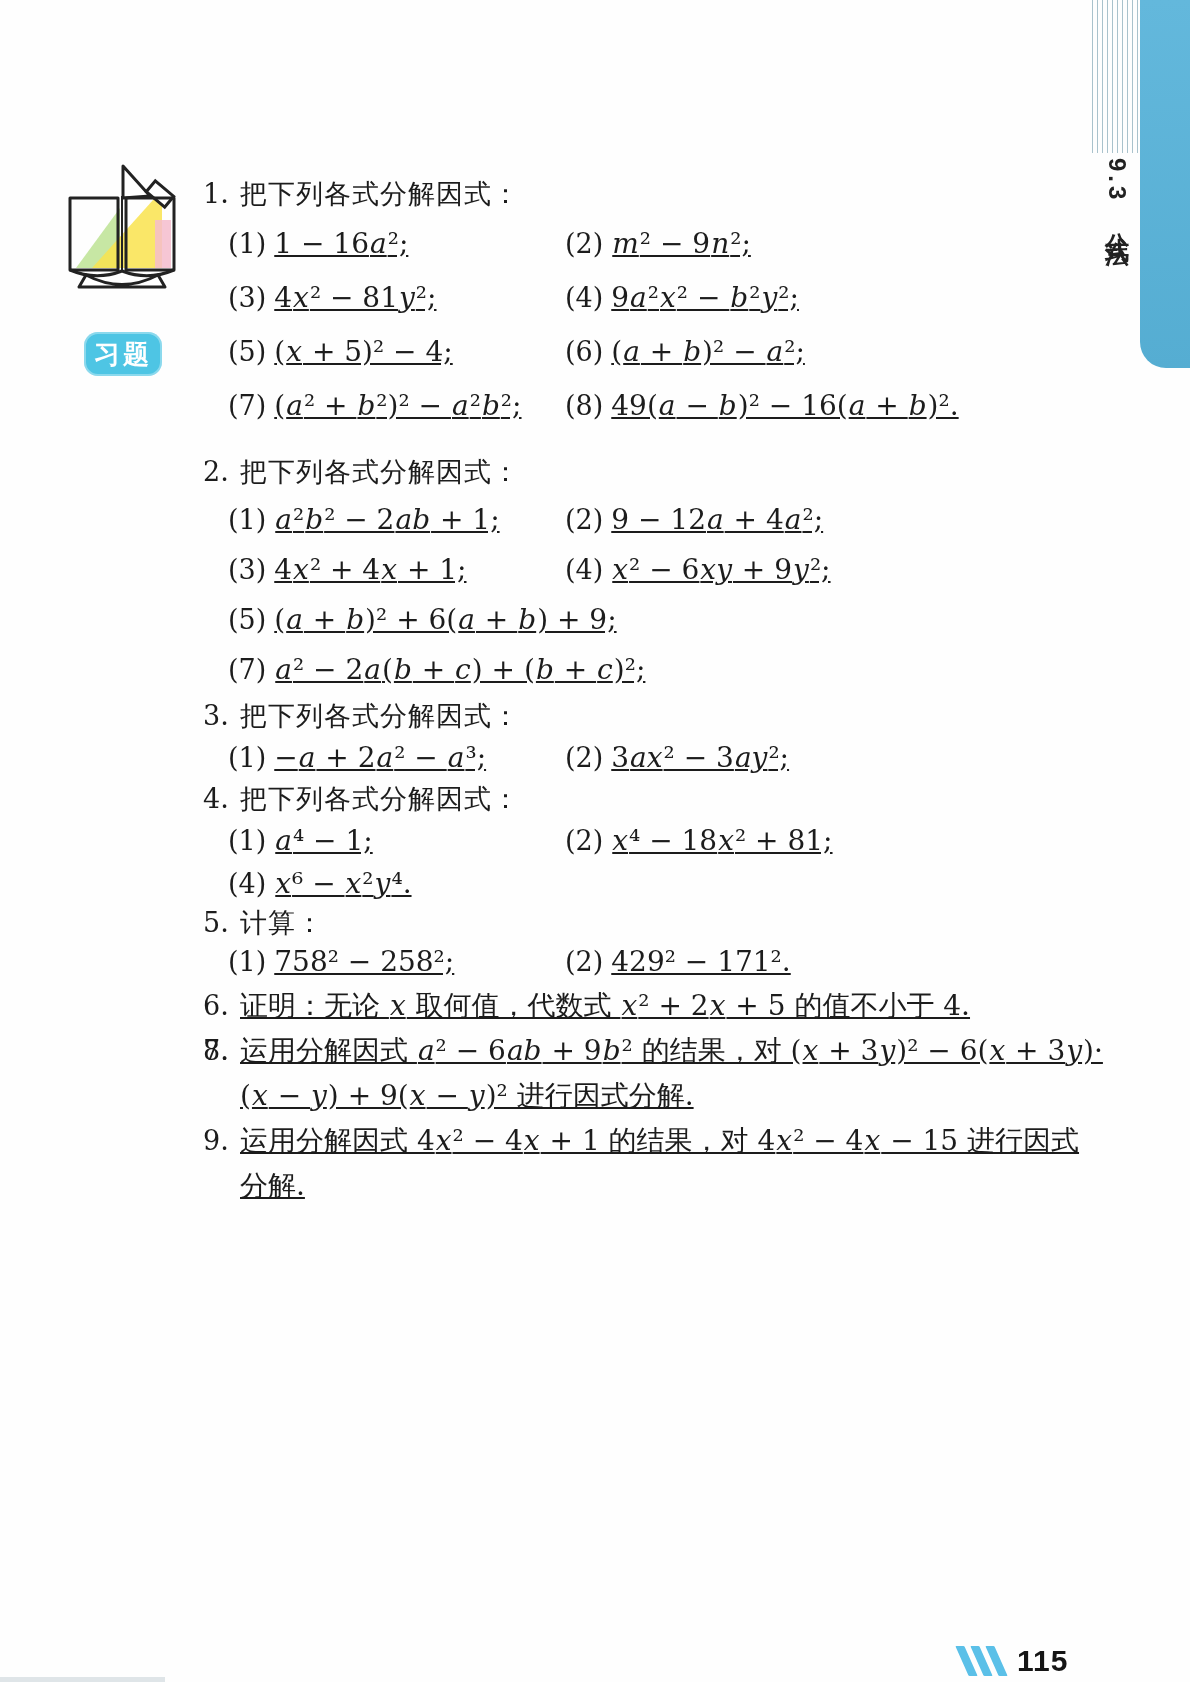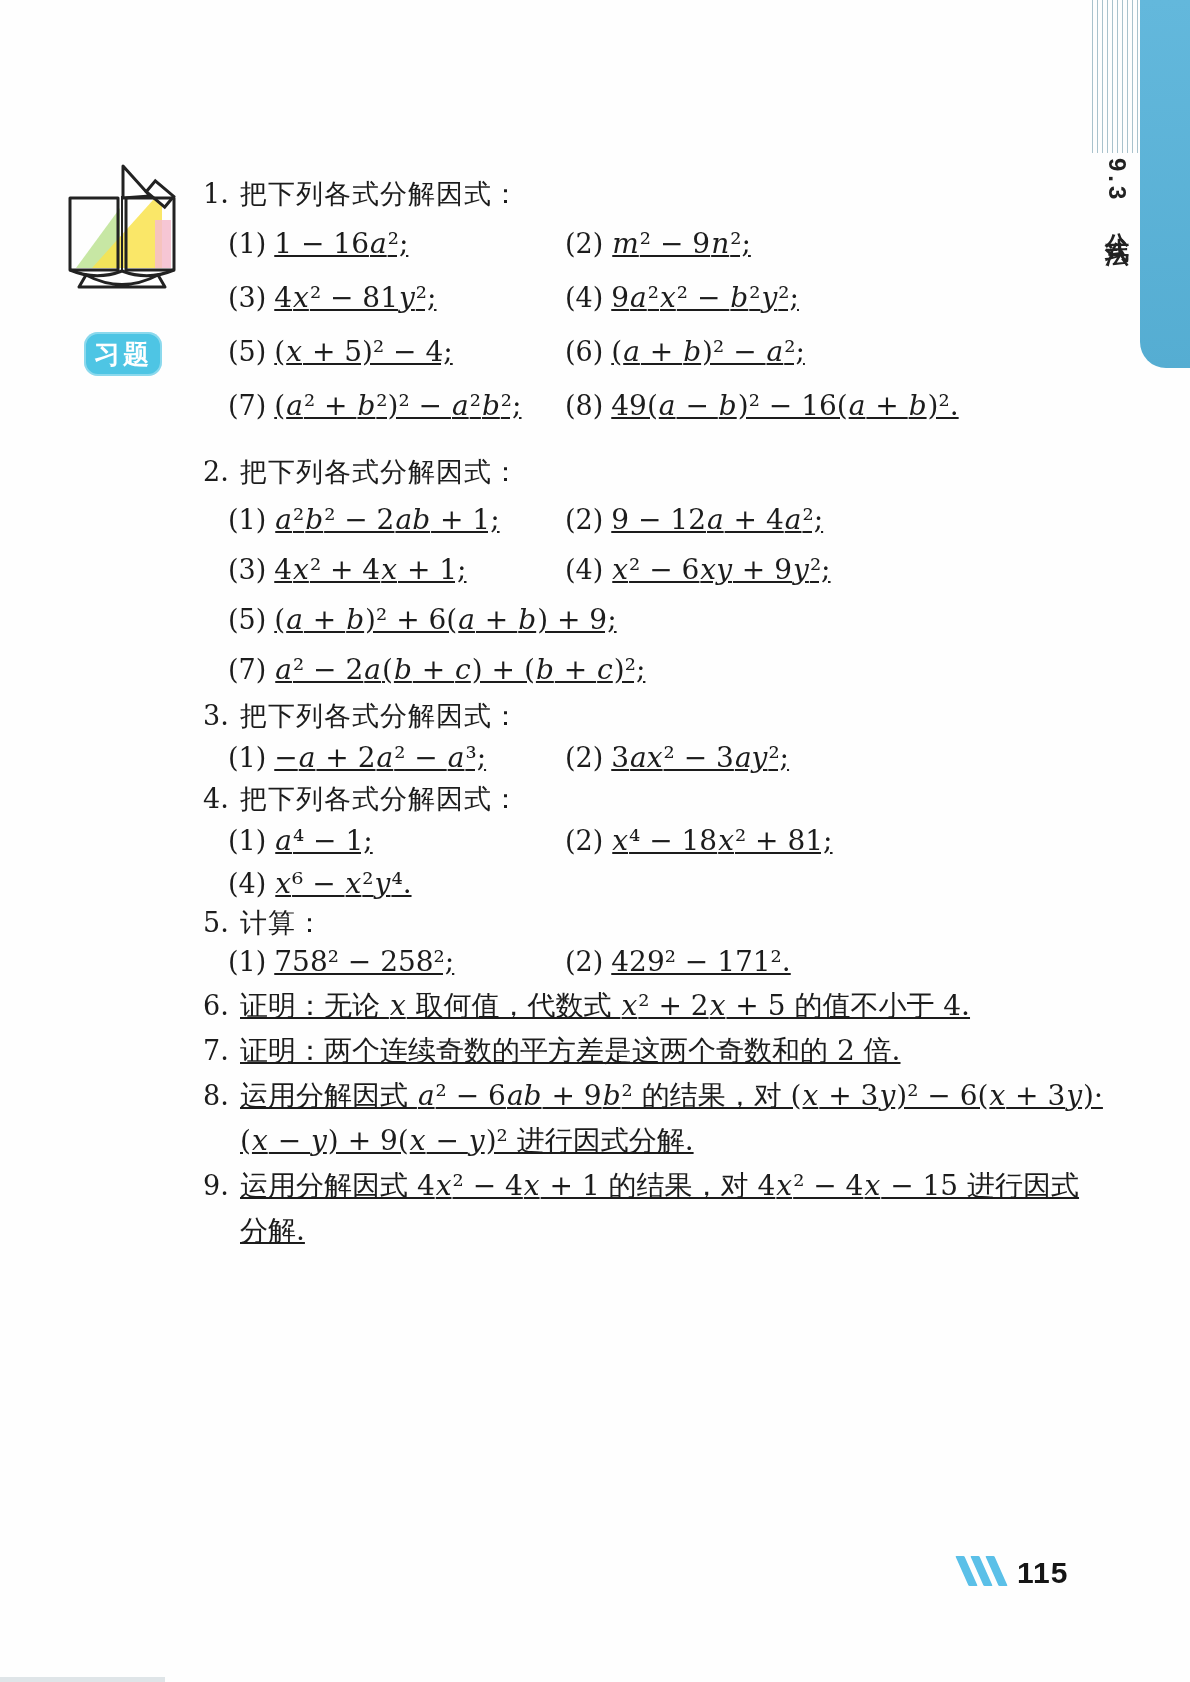--- a/index.html
+++ b/index.html
@@ -43,22 +43,22 @@
   .ex2 { --rh:50px; margin-top:18px; }
   .ex3 { --rh:43px; margin-top:2px; }
   .ex4 { --rh:43px; }
   .ex5 { --rh:40px; }
   .ex3 .ex-head, .ex4 .ex-head { line-height:40px; }
   .ex5 .ex-head { line-height:36px; }
   .ex6 { margin-top:2px; }
   .ex6 .ex-head, .ex7 .ex-head, .ex8 .ex-head, .ex9 .ex-head { line-height:45px; }
 
   
-  .footer { position:absolute; left:962px; top:1556px; display:flex;
-            align-items:flex-start; }
+  .footer { position:absolute; left:962px; top:1644px; display:flex;
+            align-items:center; }
   .slash { width:9px; height:30px; background:#5bc0e8; border-radius:1px;
            transform:skewX(24deg); margin-right:6px; }
   .pagenum { font-family:"Liberation Sans", sans-serif; font-weight:bold;
              font-size:30px; color:#151515; margin-left:10px; letter-spacing:1px; }
   .corner-mark { position:absolute; left:0; bottom:0; width:165px; height:5px;
                  background:#c9d4d8; opacity:.6; }
 </style>
 </head>
 <body>
 
@@ -153,21 +153,21 @@
         <div class="ex-head"><span class="ex-num">5.</span><span class="ex-title">计算：</span></div>
         <div class="ex-row">
           <div class="ex-cell"><span class="it-label">(1)</span><span class="it-expr math">758² − 258²;</span></div>
           <div class="ex-cell"><span class="it-label">(2)</span><span class="it-expr math">429² − 171².</span></div>
         </div>
       </section>
       <section class="exercise ex6">
         <div class="ex-head"><span class="ex-num">6.</span><span class="ex-statement math">证明：无论 <i>x</i> 取何值，代数式 <i>x</i>² + 2<i>x</i> + 5 的值不小于 4.</span></div>
       </section>
       <section class="exercise ex7">
-        <div class="ex-head"><span class="ex-num">7.</span><span class="ex-statement math">证明：两个连续奇数的平方差是这两个奇数和的 2 倍.</span></div>
+        <div class="ex-head"><span class="ex-num">7.</span></div>
       </section>
       <section class="exercise ex8">
         <div class="ex-head"><span class="ex-num">8.</span><span class="ex-statement math">运用分解因式 <i>a</i>² − 6<i>ab</i> + 9<i>b</i>² 的结果，对 (<i>x</i> + 3<i>y</i>)² − 6(<i>x</i> + 3<i>y</i>)·</span></div>
         <div class="ex-cont math">(<i>x</i> − <i>y</i>) + 9(<i>x</i> − <i>y</i>)² 进行因式分解.</div>
       </section>
       <section class="exercise ex9">
         <div class="ex-head"><span class="ex-num">9.</span><span class="ex-statement math">运用分解因式 4<i>x</i>² − 4<i>x</i> + 1 的结果，对 4<i>x</i>² − 4<i>x</i> − 15 进行因式</span></div>
         <div class="ex-cont math">分解.</div>
       </section>
     </main>

